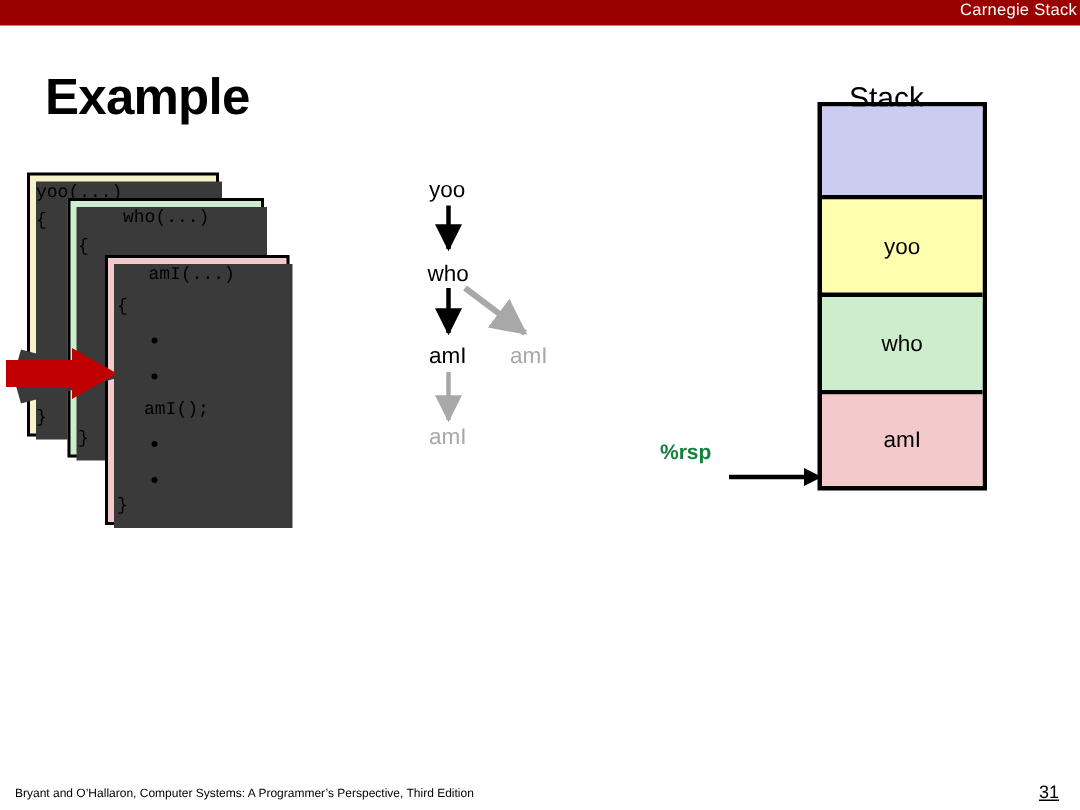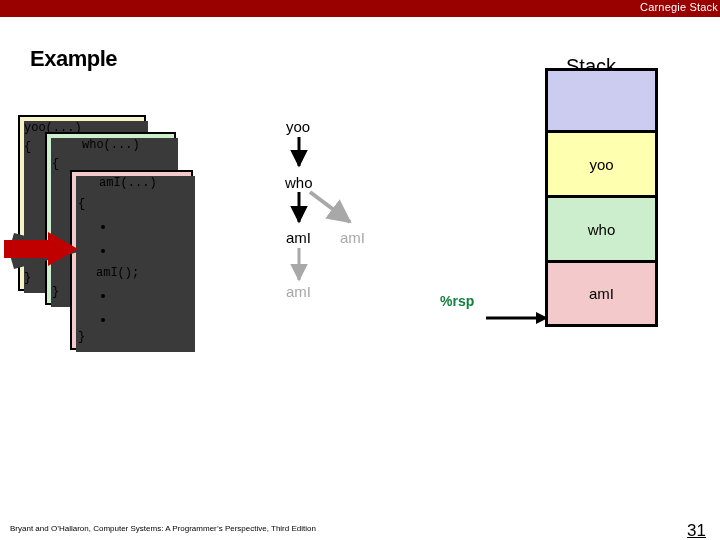--- a/index.html
+++ b/index.html
@@ -27,21 +27,21 @@
     font-size: 11px;
     font-family: "Liberation Sans", sans-serif;
     letter-spacing: .2px;
     white-space: nowrap;
   }
 
   
   #slide-title {
     position: absolute;
     left: 30px; top: 46px;
-    font-size: 22px;
+    font-size: 34px;
     font-weight: bold;
     color: #000000;
     font-family: "Liberation Sans", sans-serif;
     letter-spacing: -0.5px;
   }
 
   
   .code-card {
     position: absolute;
     border: 2px solid #000000;
@@ -157,21 +157,21 @@
     position: absolute;
     left: 10px; top: 524px;
     font-size: 8px;
     font-family: "Liberation Sans", sans-serif;
     color: #000000;
     white-space: nowrap;
   }
   #footer-page-number {
     position: absolute;
     right: 14px; top: 521px;
-    font-size: 17px;
+    font-size: 12px;
     font-family: "Liberation Sans", sans-serif;
     color: #000000;
     text-decoration: underline;
   }
 </style>
 </head>
 <body>
 
 <div id="header-bar"></div>
 <div id="header-brand">Carnegie Stack</div>

